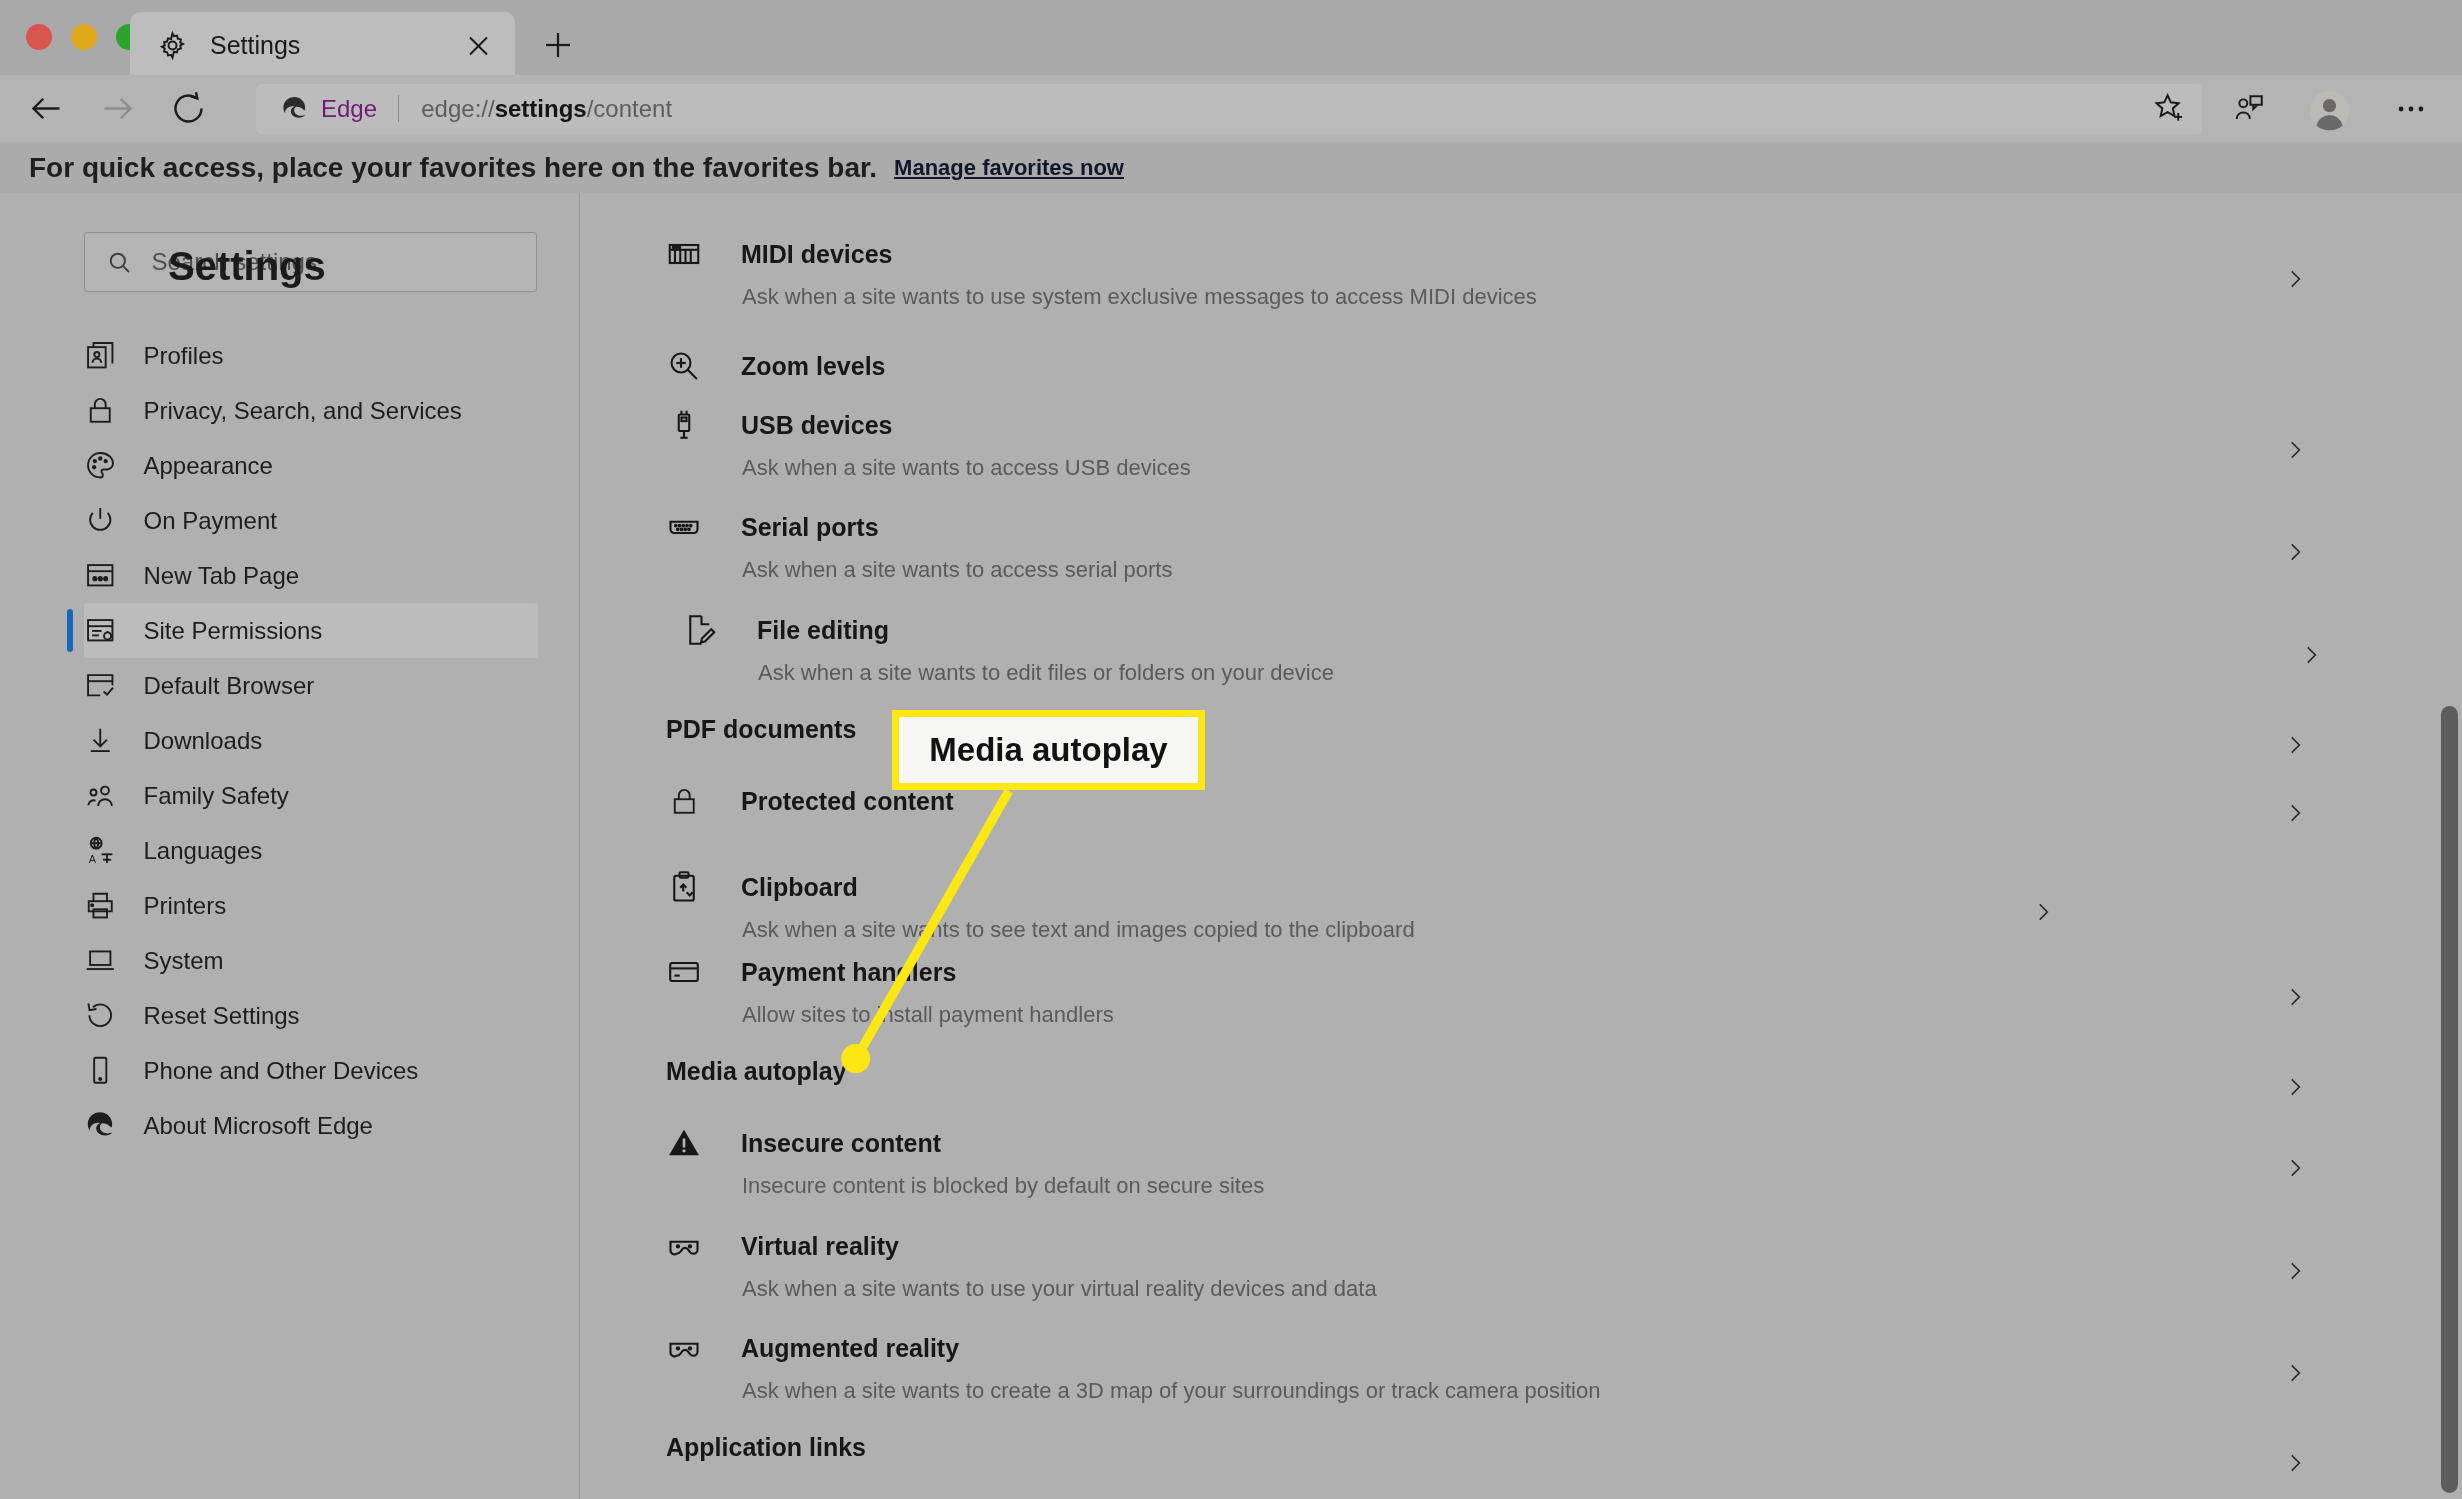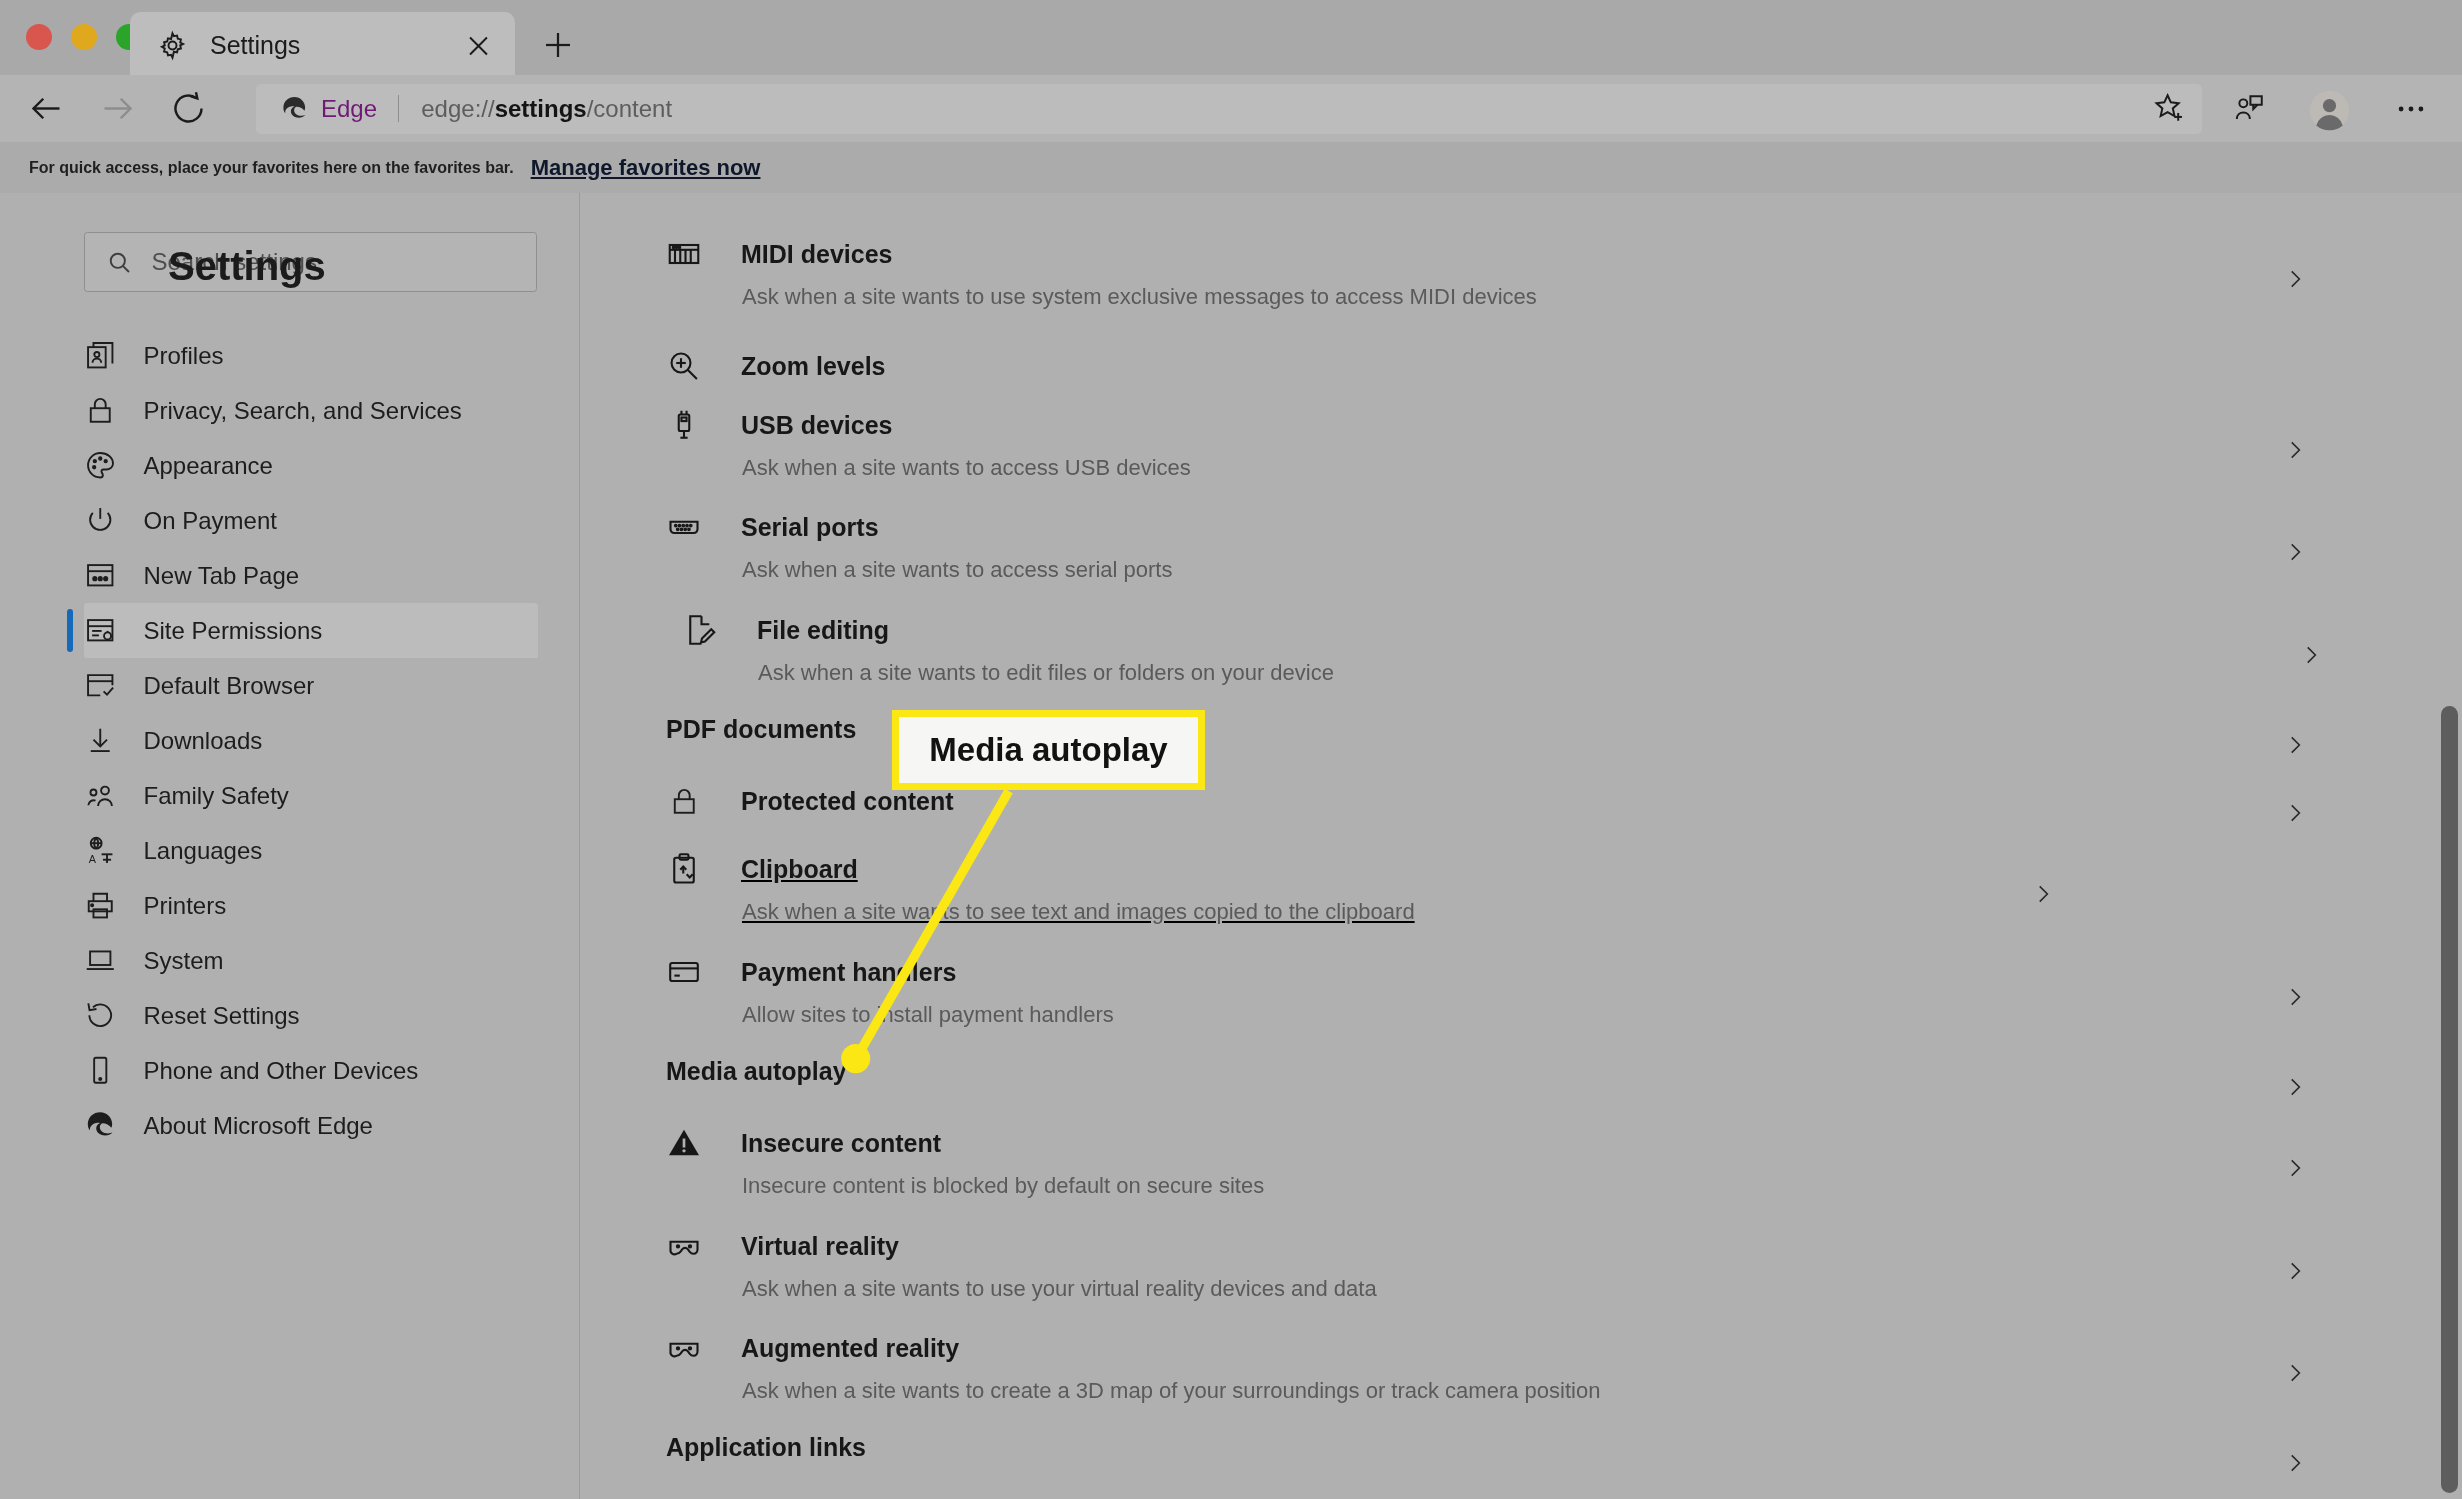--- a/index.html
+++ b/index.html
@@ -81,21 +81,21 @@
   #profile-button     { left: 2308px; top: 13.7px; width: 43px; height: 43px; }
   #more-button        { left: 2394px; }
 
   
   #favorites-bar {
     position: absolute; left: 0; top: 142px; width: 2462px; height: 51px;
     background: #ababab;
     display: flex; align-items: center;
   }
   #favorites-hint {
-    margin-left: 29px; font-size: 16px; color: #1f1f1f; font-weight: bold;
+    margin-left: 29px; font-size: 28px; color: #1f1f1f; font-weight: bold;
   }
   #manage-favorites-link {
     margin-left: 17px; font-size: 22px; color: #0f172a; font-weight: bold;
     text-decoration: underline; cursor: pointer;
   }
 
   
   #page {
     position: absolute; left: 0; top: 193px; width: 2462px; height: 1306px;
     background: #b0b0b0;
@@ -599,21 +599,21 @@
                 <rect x="5" y="10.5" width="14" height="10"></rect>
                 <path d="M8 10.5V7.6a4 4 0 0 1 8 0v2.9"></path>
               </svg>
             </span>
             <span class="perm-title">Protected content</span>
           </div>
           <span class="perm-chevron" style="top: 50%; transform: translateY(-50%);"><svg viewBox="0 0 24 24" width="26" height="26" fill="none" stroke="#2a2a2a" stroke-width="1.5">
               <polyline points="9,5 16,12 9,19"></polyline>
             </svg></span>
         </div>
-        <div class="perm-row" style="position: absolute; left: 0px; width: 1629px; top: 658px; height: 94px; text-decoration: underline;">
+        <div class="perm-row" style="position: absolute; left: 0px; width: 1629px; top: 676px; height: 94px;">
           <div class="perm-head">
             <span class="perm-icon">
               <svg viewBox="0 0 24 24" width="36" height="36" fill="none" stroke="#171717" stroke-width="1.4">
                 <rect x="5.5" y="4.5" width="13" height="16.5" rx="1.2"></rect>
                 <rect x="9" y="2.2" width="6" height="3.6" rx=".9"></rect>
                 <polyline points="9.5,12.5 11.5,10.3 13.5,12.5"></polyline>
                 <line x1="11.5" y1="10.3" x2="11.5" y2="15"></line>
                 <polyline points="13.8,15.5 15.8,17.7 17.8,15.5"></polyline>
               </svg>
             </span>

